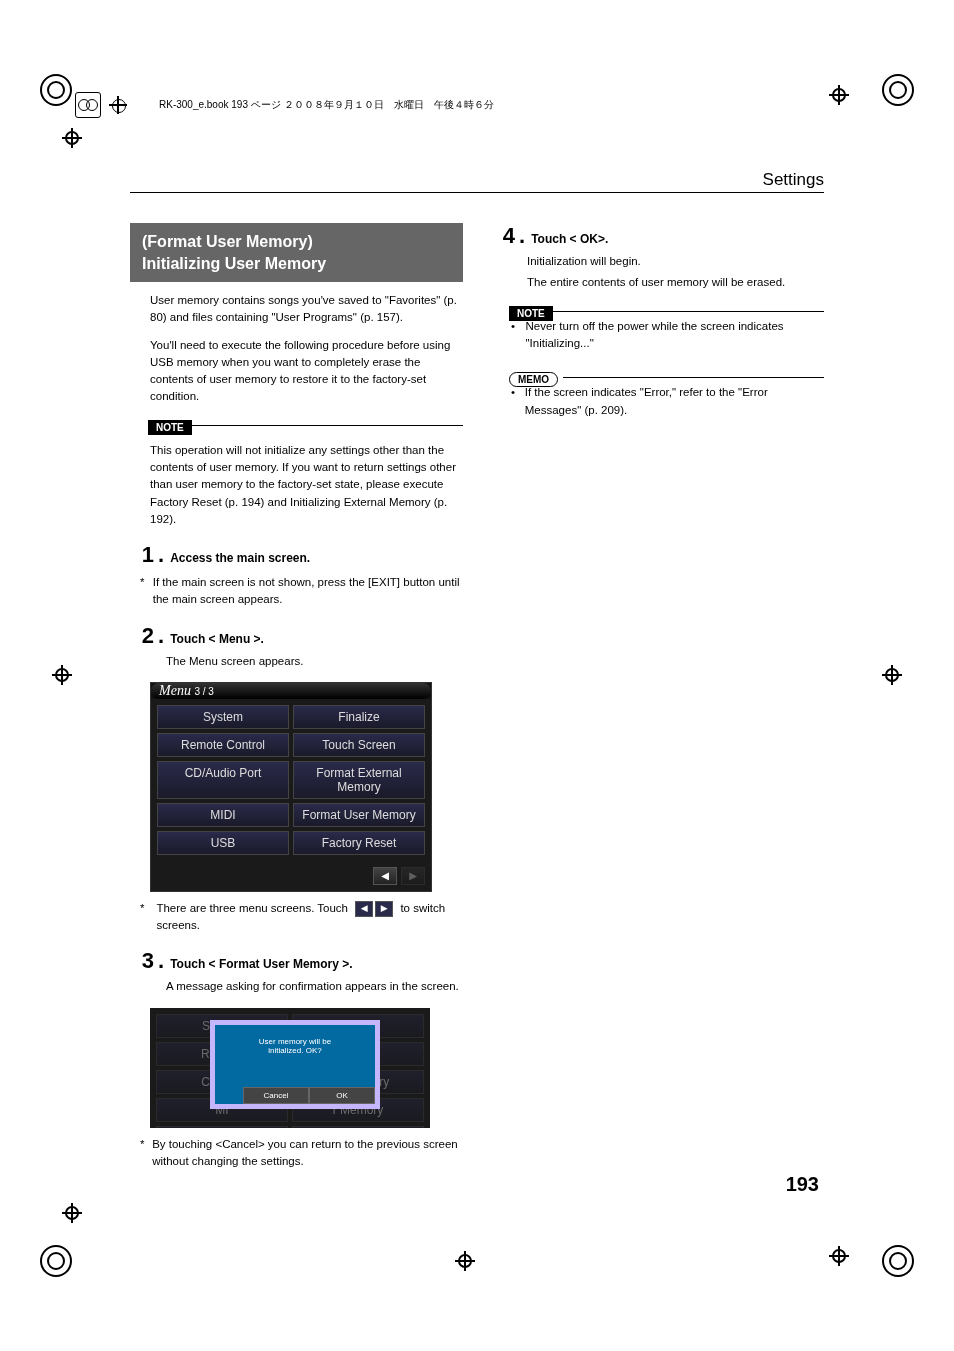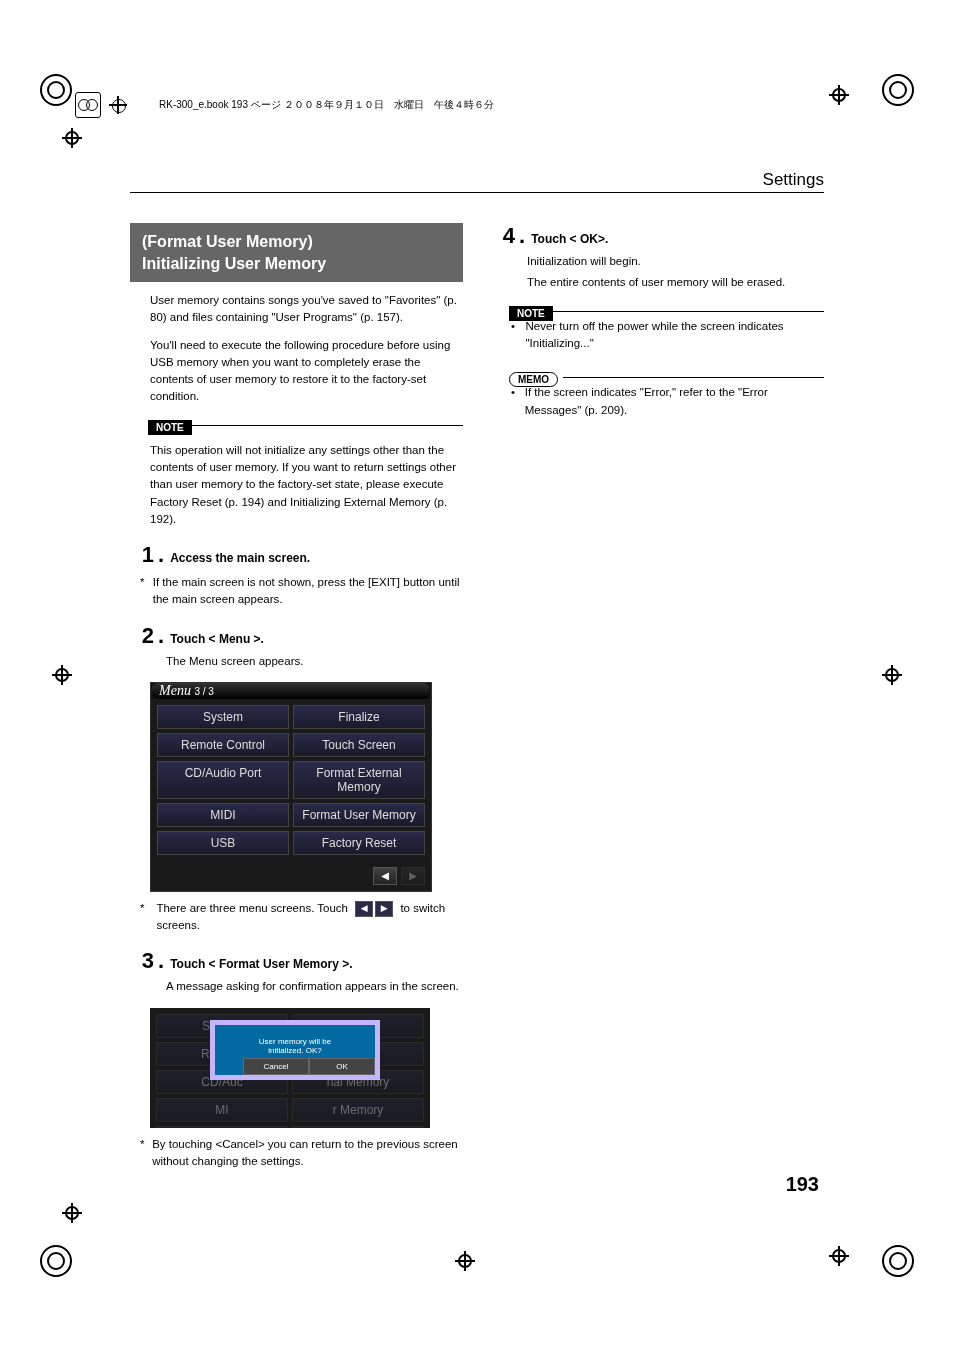--- a/index.html
+++ b/index.html
@@ -312,21 +312,21 @@
     width: 160px;
     background: #0369a1;
     border: 5px solid #c4b5fd;
     color: #fff;
     font-size: 8px;
     text-align: center;
     padding-top: 12px;
   }
   .dialog-btns {
     display: flex;
-    margin-top: 3px;
+    margin-top: 32px;
     padding-left: 28px;
   }
   .dialog-btn {
     flex: 1;
     background: #444;
     border: 1px solid #666;
     padding: 3px;
     font-size: 8px;
     color: #fff;
   }

